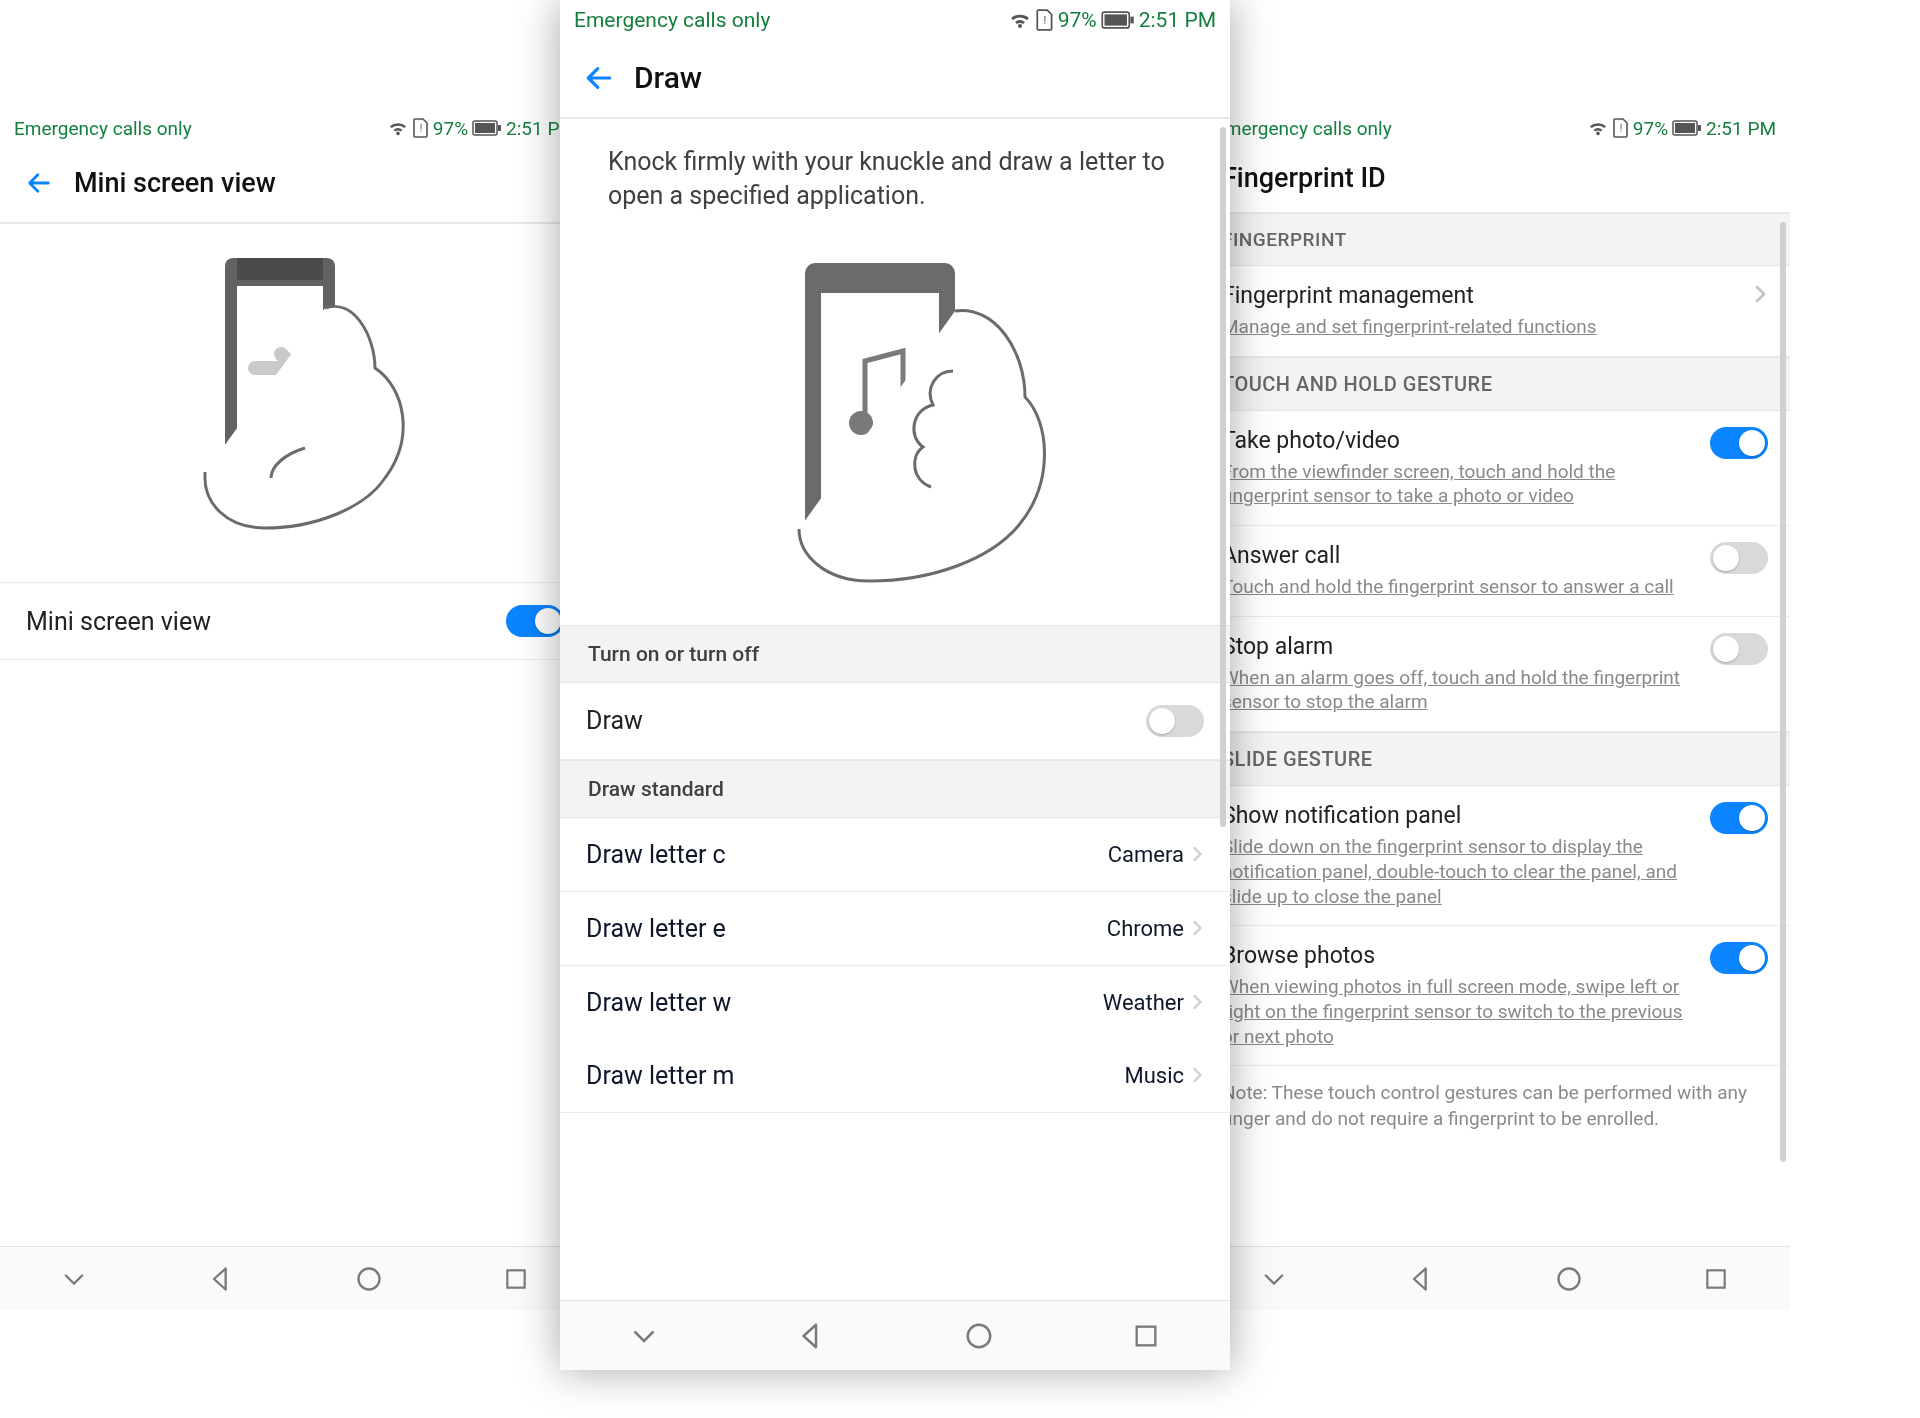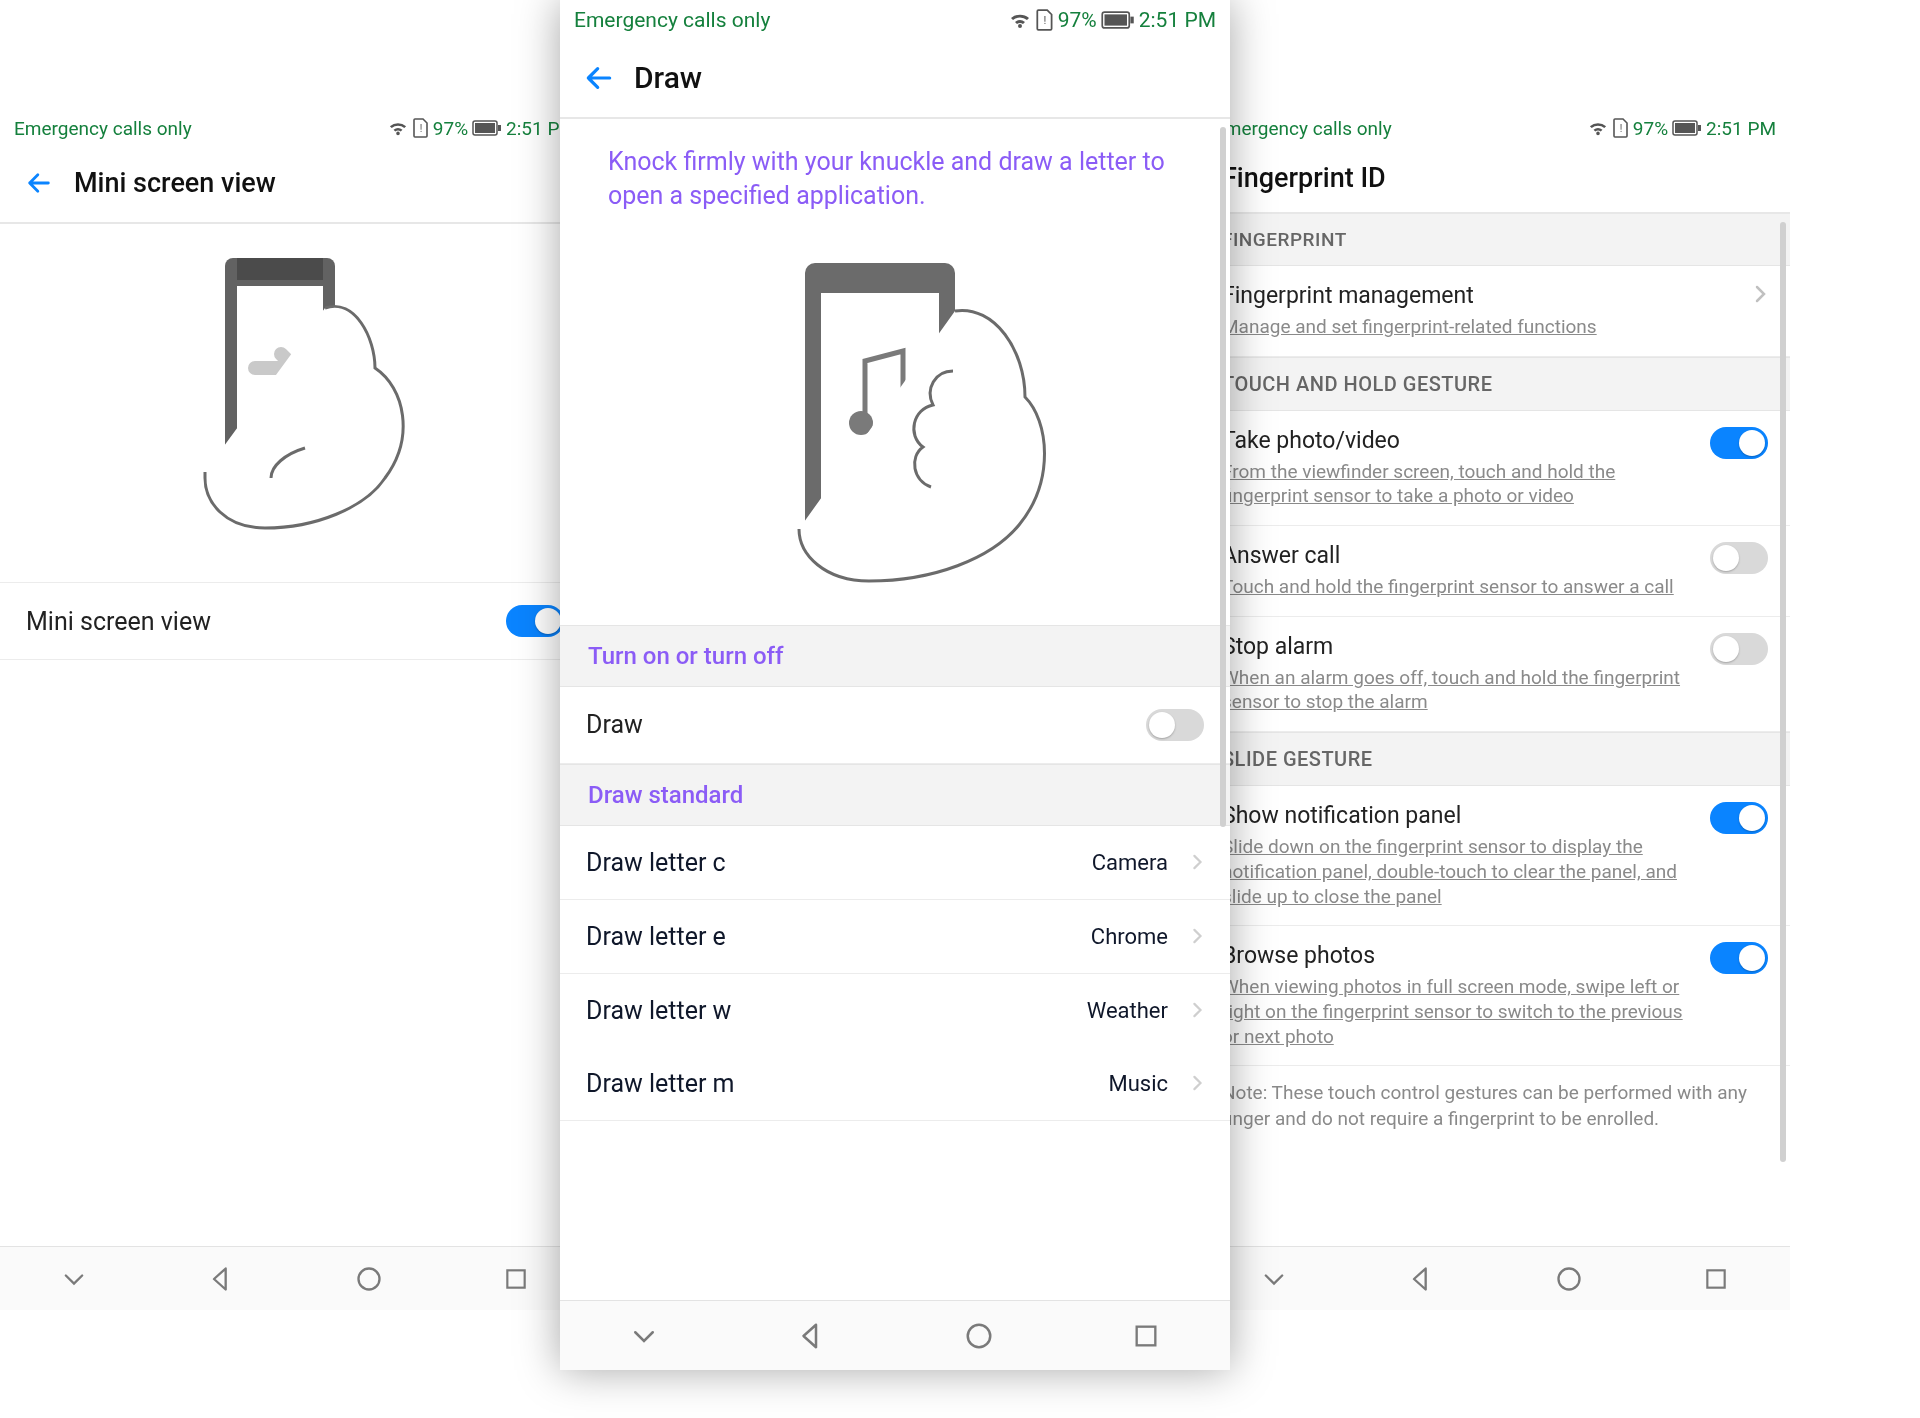--- a/index.html
+++ b/index.html
@@ -74,35 +74,35 @@
     width: 34px; height: 34px;
     display: inline-flex; align-items: center; justify-content: center;
   }
 
   
   .body { flex: 1; overflow: hidden; position: relative; }
   .scroll { position: absolute; left:0; right:0; top:0; bottom:0; overflow: hidden; }
 
   .desc {
     padding: 20px 28px 10px 28px;
-    color: #8b5cf6;
+    color: #404040;
     font-size: 23px;
     line-height: 1.35;
   }
   .phone-center .desc { font-size: 25px; padding: 26px 48px 14px 48px; }
 
   .illustration {
     display: flex; align-items: center; justify-content: center;
     padding: 24px 0 34px 0;
   }
 
   .section-header {
     background: #f3f3f3;
-    color: #8b5cf6;
-    font-size: 24px;
+    color: #404040;
+    font-size: 21px;
     font-weight: 500;
     padding: 16px 28px;
     border-top: 1px solid #e5e5e5;
     border-bottom: 1px solid #e5e5e5;
   }
   .phone-right .section-header {
     font-size: 20px;
     letter-spacing: 0.5px;
     color: #666;
     text-transform: uppercase;
@@ -116,21 +116,21 @@
   .row {
     display: flex;
     align-items: center;
     justify-content: space-between;
     padding: 22px 26px;
     border-bottom: 1px solid #ececec;
     gap: 16px;
   }
   .row .label { font-size: 25px; color: #222; }
   .row.disabled .label, .row.disabled .value { color: #0f172a; }
-  .row .value { font-size: 22px; color: #a0a0a0; display: flex; align-items:center; gap:22px; }
+  .row .value { font-size: 22px; color: #a0a0a0; display: flex; align-items:center; gap:6px; }
   .row .meta { flex: 1; min-width: 0; }
   .row .sub { font-size: 20px; color: #8a8a8a; margin-top: 6px; line-height: 1.3; text-decoration: underline; }
   .phone-right .row { padding: 16px 22px; align-items: flex-start; }
   .phone-right .row .label { font-size: 23px; }
   .phone-right .row .sub { font-size: 19px; }
 
   
   .toggle {
     width: 58px; height: 32px; border-radius: 16px;
     background: #d9d9d9; position: relative; flex: none;

